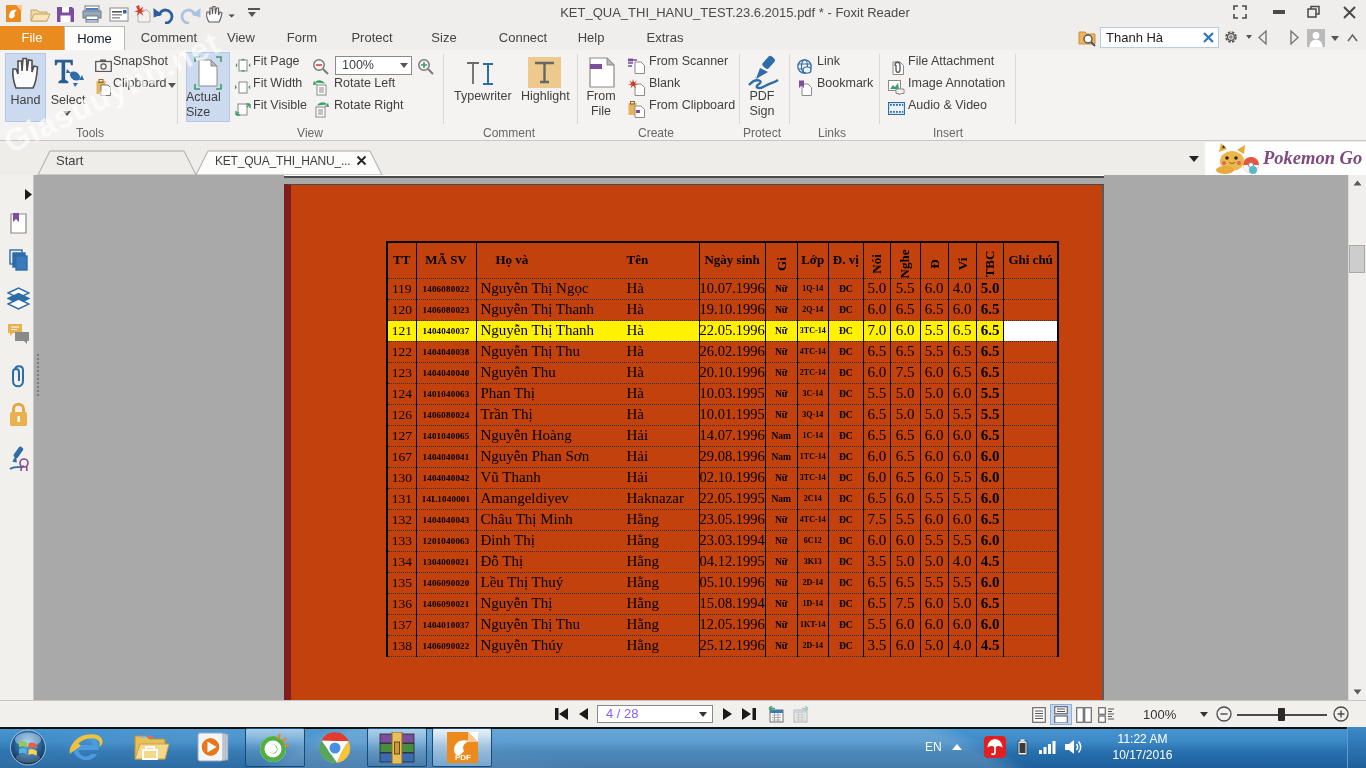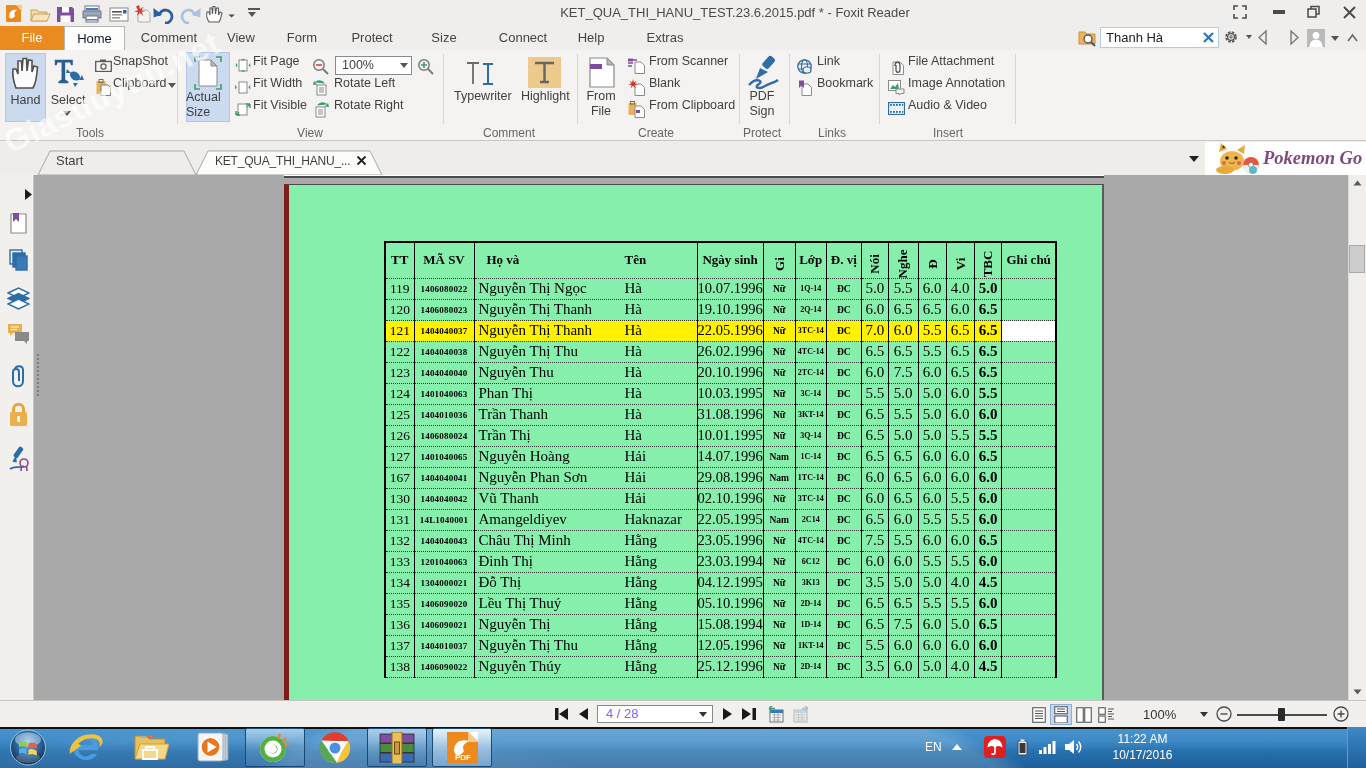--- a/index.html
+++ b/index.html
@@ -405,21 +405,21 @@
       <rect x="8" y="1" width="5" height="12" rx="1.5" fill="#2e6ca8" transform="rotate(35 10 7)"></rect>
       <path d="M3 14 L8 20 L4 22 Z" fill="#2e6ca8" transform="rotate(35 6 18) translate(0 -4)"></path>
       <path d="M2 24 C7 20 12 24 16 21" fill="none" stroke="#2e6ca8" stroke-width="1.8"></path>
       <circle cx="16" cy="18" r="4" fill="none" stroke="#8a4a8c" stroke-width="1.6"></circle>
       <path d="M13.5 21 L13 26 M18.5 21 L19 26" stroke="#8a4a8c" stroke-width="1.6"></path>
     </svg>
     <div class="abs" style="left:36px;top:178px;width:4px;height:44px;background-image:radial-gradient(circle, #777 0.7px, transparent 0.8px);background-size:4px 4px"></div>
 
     <div class="abs" style="left:284px;top:0px;width:820px;height:3px;background:#fff;border-bottom:2px solid #4a4a4a"></div>
 
-    <div class="abs" id="page" style="left:284px;top:9px;width:820px;height:516px;background:#86efac;border-top:1.5px solid #4a4a4a;border-left:5px solid #7f1d1d;border-right:2px solid #5a5a5a">
+    <div class="abs" id="page" style="left:284px;top:9px;width:820px;height:516px;background:#c2410c;border-top:1.5px solid #4a4a4a;border-left:7px solid #7f1d1d;border-right:2px solid #5a5a5a">
       <div class="abs" style="left:95px;top:56px">
       <table id="tbl">
             <colgroup>
       <col style="width:29px">
       <col style="width:60px">
       <col style="width:223px">
       <col style="width:61px">
       <col style="width:32px">
       <col style="width:31px">
       <col style="width:35px">
@@ -427,21 +427,21 @@
       <col style="width:29px">
       <col style="width:28px">
       <col style="width:28px">
       <col style="width:21px">
       <col style="width:54px">
       </colgroup>
       <tbody>
               <tr class="hr">
       <td class="hb">TT</td>
       <td class="hb">MÃ SV</td>
-      <td class="hb nm" style="text-align:left;padding-left:12px">Họ và<span style="position:absolute;left:150px">Tên</span></td>
+      <td class="hb nm" style="text-align:left;padding-left:19px">Họ và<span style="position:absolute;left:150px">Tên</span></td>
       <td class="hb">Ngày sinh</td>
       <td class="hb">
                   <div class="rot">Gi</div>
                 </td>
       <td class="hb">Lớp</td>
       <td class="hb">Đ. vị</td>
       <td class="hb">
                   <div class="rot">Nói</div>
                 </td>
       <td class="hb">
@@ -542,35 +542,20 @@
       <td class="c-lop">3C-14</td>
       <td class="c-gi">ĐC</td>
       <td class="c-sc">5.5</td>
       <td class="c-sc">5.0</td>
       <td class="c-sc">5.0</td>
       <td class="c-sc">6.0</td>
       <td class="c-tbc">5.5</td>
       <td class="c-gc"></td>
       </tr>
       <tr>
-      <td class="c-tt">125</td>
-      <td class="c-ma">1404010036</td>
-      <td class="c-nm">Trần Thanh<span style="position:absolute;left:150px">Hà</span></td>
-      <td class="c-ns">31.08.1996</td>
-      <td class="c-gi">Nữ</td>
-      <td class="c-lop">3KT-14</td>
-      <td class="c-gi">ĐC</td>
-      <td class="c-sc">6.5</td>
-      <td class="c-sc">5.5</td>
-      <td class="c-sc">5.0</td>
-      <td class="c-sc">6.0</td>
-      <td class="c-tbc">6.0</td>
-      <td class="c-gc"></td>
-      </tr>
-      <tr>
       <td class="c-tt">126</td>
       <td class="c-ma">1406080024</td>
       <td class="c-nm">Trần Thị<span style="position:absolute;left:150px">Hà</span></td>
       <td class="c-ns">10.01.1995</td>
       <td class="c-gi">Nữ</td>
       <td class="c-lop">3Q-14</td>
       <td class="c-gi">ĐC</td>
       <td class="c-sc">6.5</td>
       <td class="c-sc">5.0</td>
       <td class="c-sc">5.0</td>

